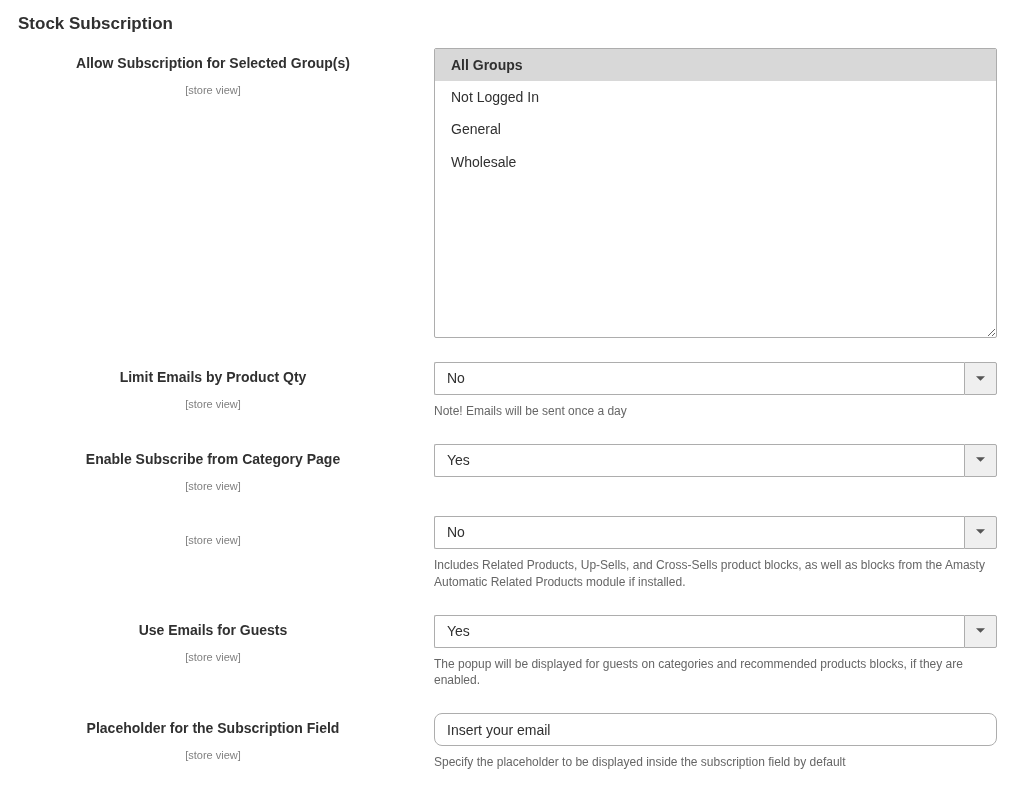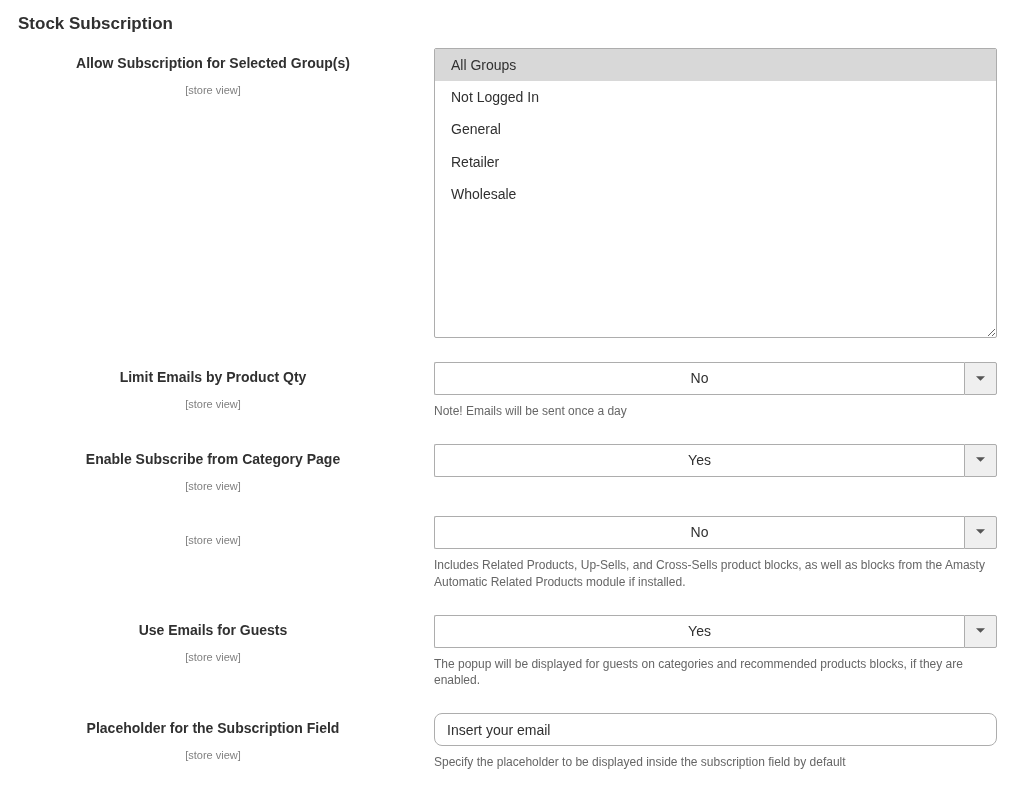--- a/index.html
+++ b/index.html
@@ -63,26 +63,26 @@
     }
     .ms-option {
       padding: 7px 16px;
       font-size: 14px;
       color: #303030;
       cursor: pointer;
       line-height: 1.3;
     }
     .ms-option.selected {
       background: #d8d8d8;
+      font-weight: bold;
     }
     .select-wrap {
       position: relative;
       display: flex;
       width: 100%;
-      text-align: center;
     }
     .select-field {
       flex: 1;
       border: 1px solid #adadad;
       border-right: none;
       border-radius: 2px 0 0 2px;
       padding: 6px 12px;
       font-size: 14px;
       color: #303030;
       background: #ffffff;
@@ -130,21 +130,20 @@
   <div class="field-row">
     <div class="field-label-col">
       <span class="field-label">Allow Subscription for Selected Group(s)</span>
       <span class="field-scope">[store view]</span>
     </div>
     <div class="field-control-col">
       <div class="multiselect">
         <div class="ms-option selected">All Groups</div>
         <div class="ms-option">Not Logged In</div>
         <div class="ms-option">General</div>
-        <div class="ms-option">Retailer</div>
         <div class="ms-option">Wholesale</div>
       </div>
     </div>
   </div>
 
   <div class="field-row">
     <div class="field-label-col">
       <span class="field-label">Limit Emails by Product Qty</span>
       <span class="field-scope">[store view]</span>
     </div>

